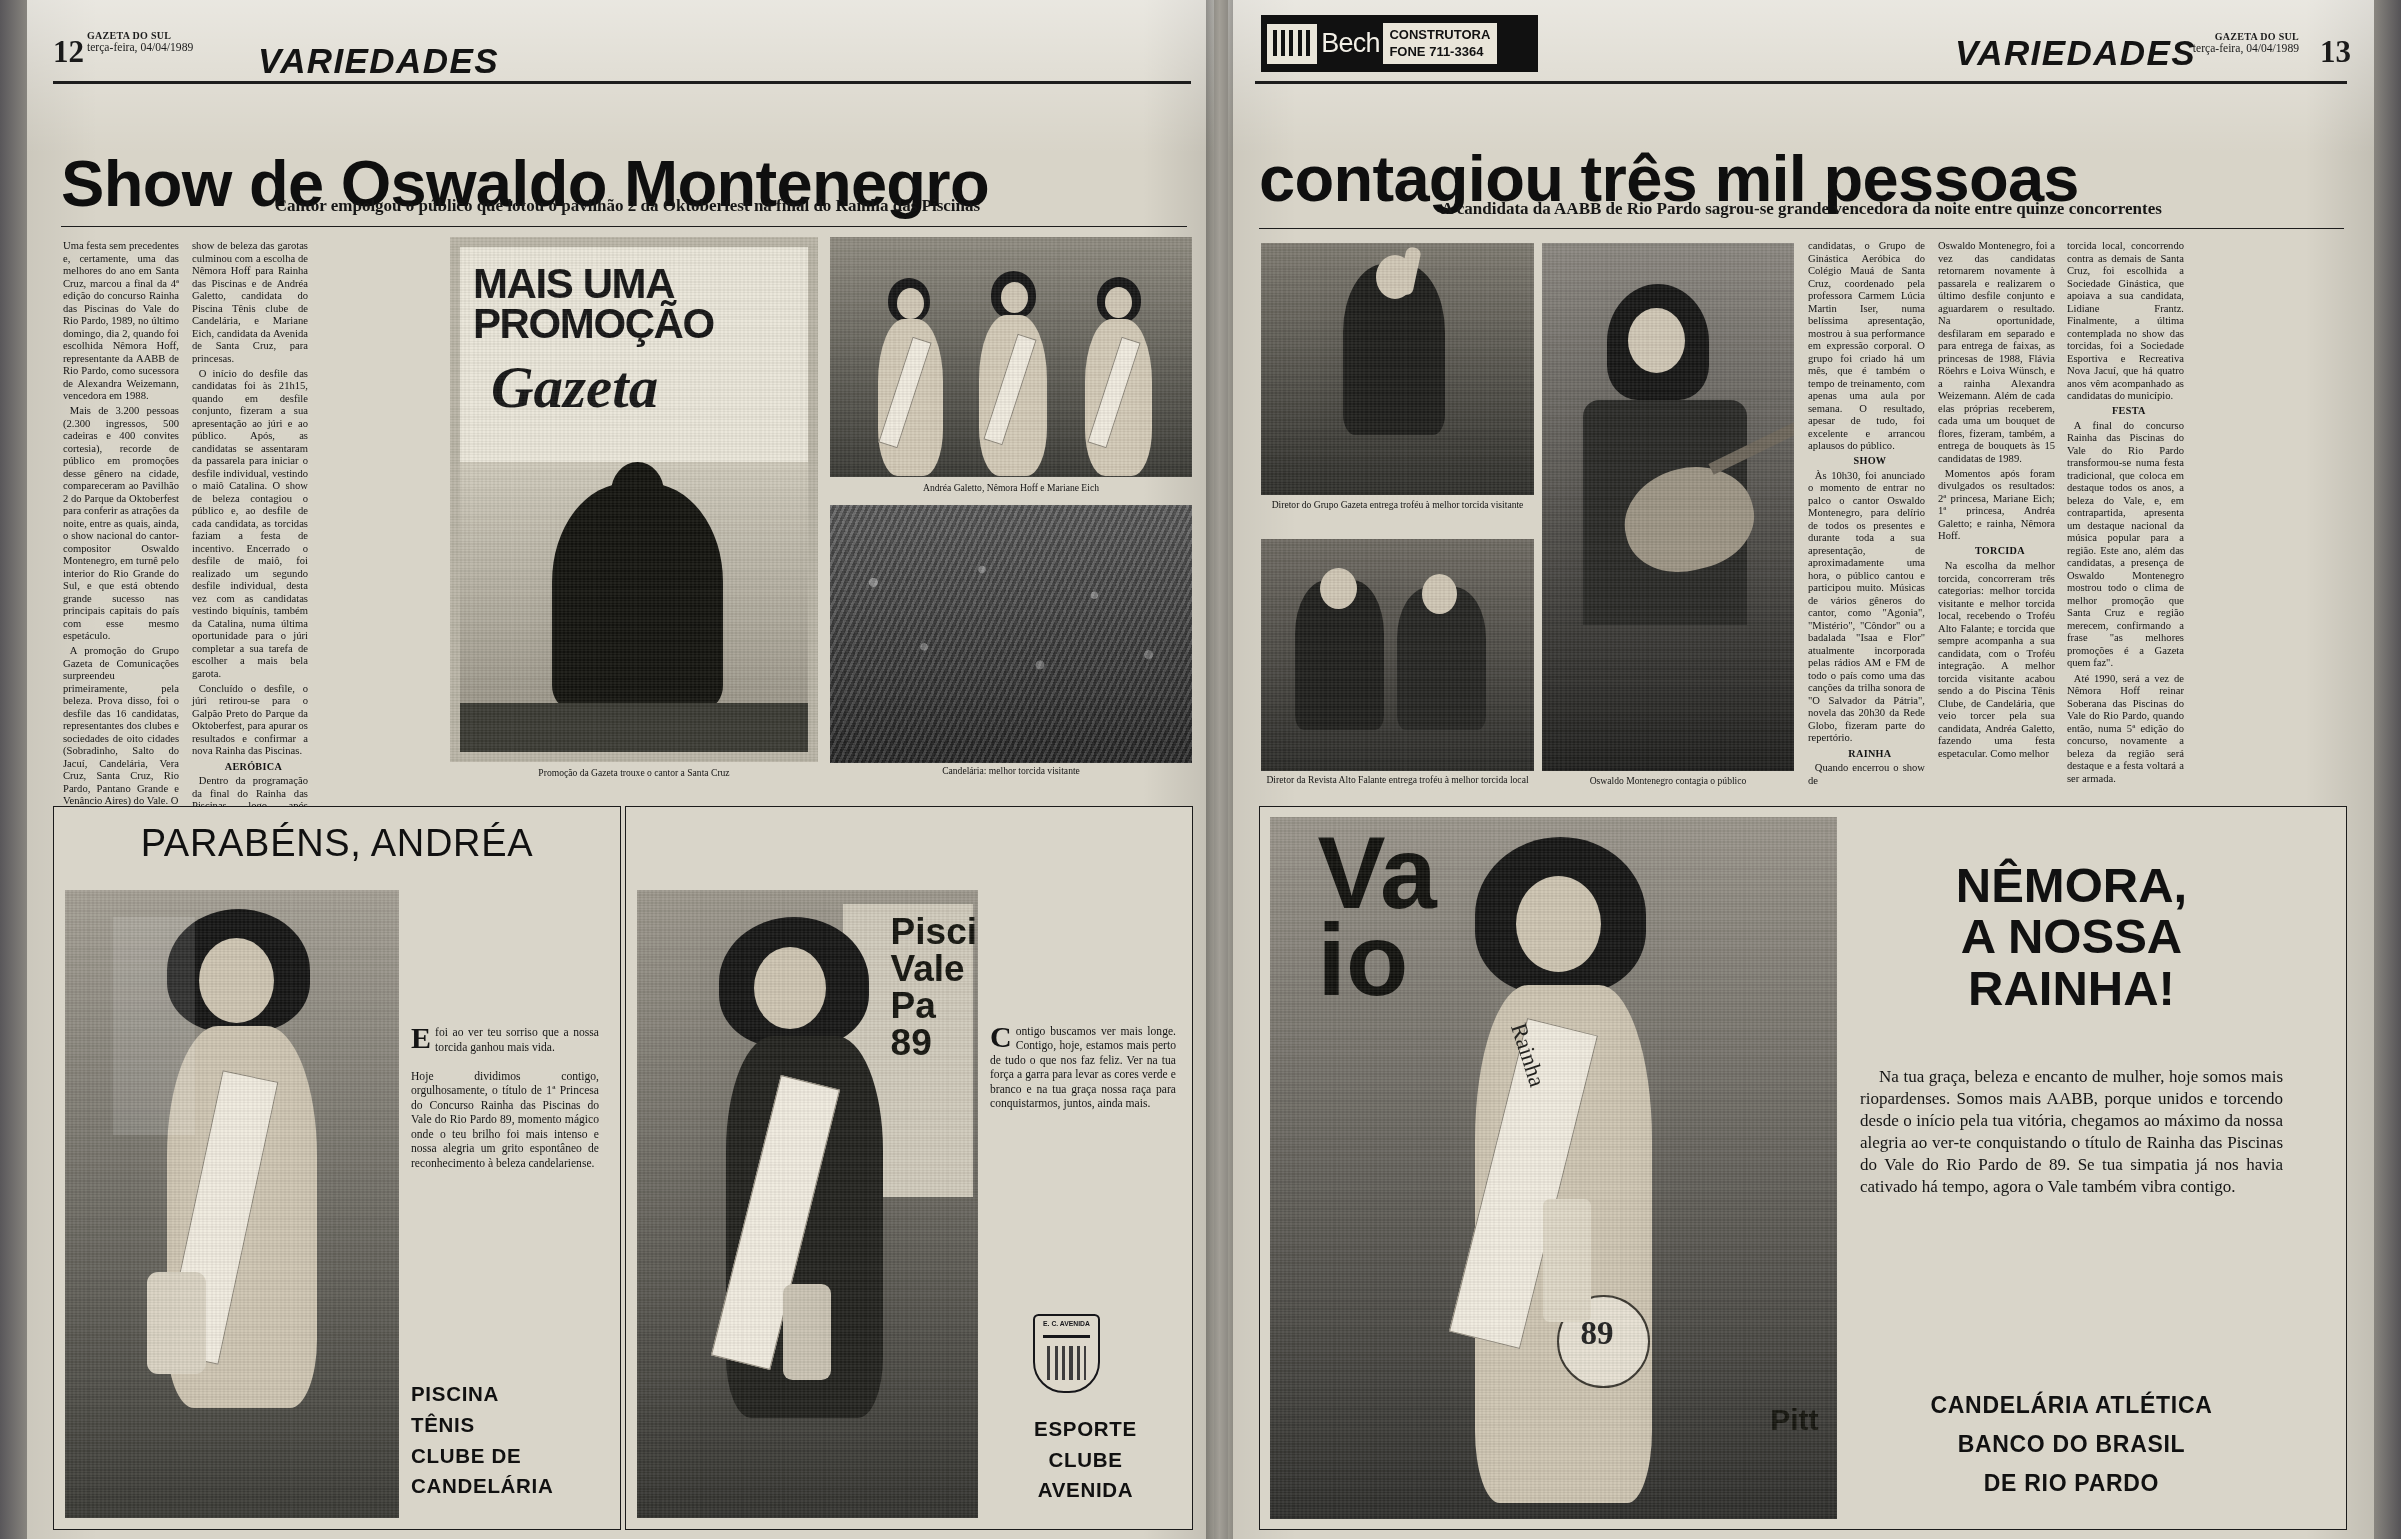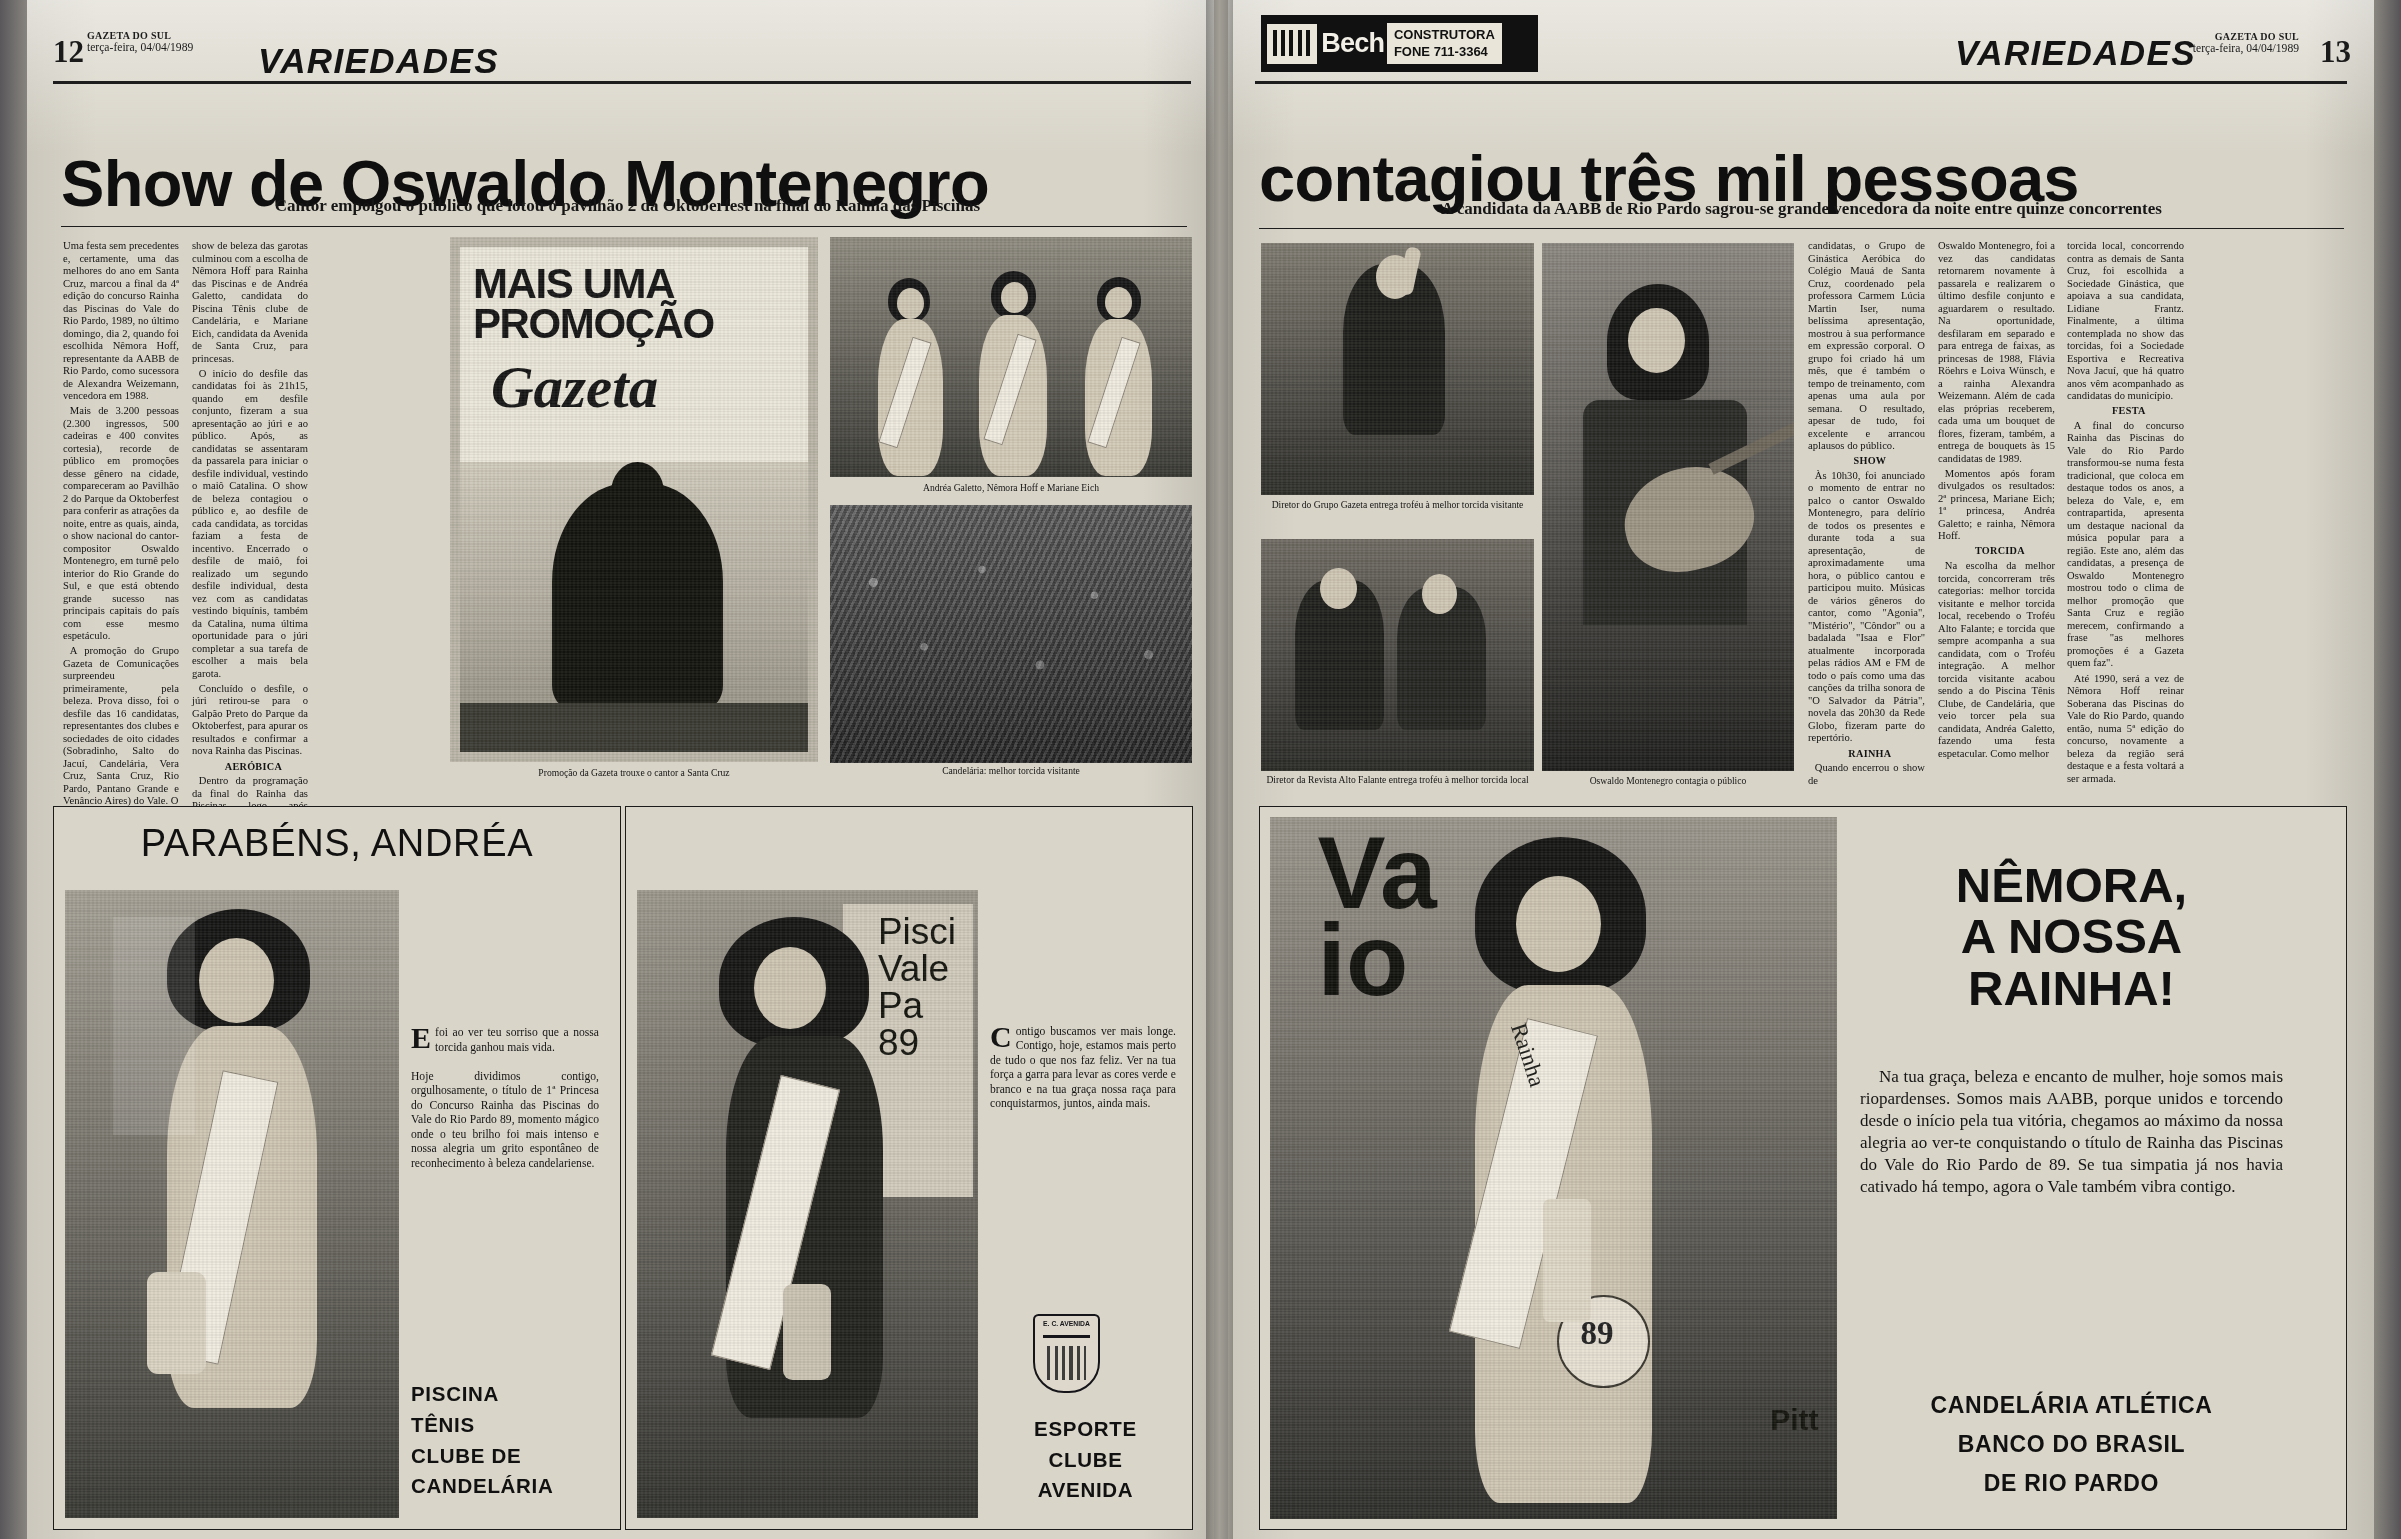--- a/index.html
+++ b/index.html
@@ -90,21 +90,21 @@
     color:#111;text-align:center;letter-spacing:0px;
   }
   .bigad-body{font-family:"Liberation Serif",serif;font-size:17px;line-height:1.3;color:#151515;text-align:justify;}
   .bigad-sign{font-family:"Liberation Sans",sans-serif;font-weight:bold;font-size:23px;color:#111;letter-spacing:0.7px;line-height:1.7;text-align:center;}
 
   
   .logo-box{position:absolute;border:2px solid #111;background:#111;color:#f2efe6;display:flex;align-items:center;}
   .logo-sq{width:50px;height:40px;background:#e9e5d9;margin:4.1px;position:relative;}
   .logo-sq:after{content:"";position:absolute;left:5.5px;top:6.8px;width:38px;height:26px;
      background:repeating-linear-gradient(90deg,#111 0 4.1px,#e9e5d9 4.1px 8.2px);}
-  .logo-name{font-family:"Liberation Sans",sans-serif;font-weight:bold;font-size:27px;letter-spacing:-0.7px;}
+  .logo-name{font-family:"Liberation Sans",sans-serif;font-weight:normal;font-size:27px;letter-spacing:-0.7px;}
   .logo-right{background:#e9e5d9;color:#111;font-family:"Liberation Sans",sans-serif;font-weight:bold;
     font-size:13px;line-height:1.25;padding:4.1px 6.8px;margin:2.7px;}
 
   
   .fig{position:absolute;}
   .fig .hair{position:absolute;border-radius:50% 50% 45% 45%;background:#171717;}
   .fig .face{position:absolute;border-radius:50%;background:#cfc6b4;}
   .fig .body{position:absolute;background:#d2c9b6;border-radius:40% 40% 30% 30%;}
   .fig .sash{position:absolute;background:#efeade;transform:rotate(18deg);border:0.7px solid #8d8678;}
 
@@ -304,21 +304,21 @@
     </div>
     <div class="ad-sign" style="position:absolute;left:357px;bottom:27px;width:198px;white-space:pre-line;">PISCINA
 TÊNIS
 CLUBE DE
 CANDELÁRIA</div>
   </div>
 
   <div class="adbox" style="left:625px;top:806px;width:566px;height:722px;">
     <div style="position:absolute;left:11px;top:83px;width:341px;bottom:11px;background:linear-gradient(180deg,#9d988d,#33332f);overflow:hidden;">
       <div style="position:absolute;right:5.5px;top:13.6px;width:130px;height:293px;background:#cfc9ba;"></div>
-      <div style="position:absolute;right:22px;top:23px;font-family:'Liberation Sans',sans-serif;font-weight:normal;font-size:37px;color:#15150f;line-height:1.0;">Pisci<br>Vale<br>Pa<br>89</div>
+      <div style="position:absolute;right:1px;top:23px;font-family:'Liberation Sans',sans-serif;font-weight:bold;font-size:37px;color:#15150f;line-height:1.0;">Pisci<br>Vale<br>Pa<br>89</div>
       <div style="position:absolute;left:82px;top:27px;width:150px;height:130px;background:#171716;border-radius:50% 50% 40% 40%;"></div>
       <div style="position:absolute;left:117px;top:57px;width:72px;height:82px;background:#cdc4b1;border-radius:50%;"></div>
       <div style="position:absolute;left:89px;top:146px;width:157px;height:382px;background:#23231f;border-radius:30% 30% 16% 16%;"></div>
       <div style="position:absolute;left:108px;top:188px;width:59px;height:287px;background:#efeade;transform:rotate(14deg);border:0.7px solid #8d8678;"></div>
       <div style="position:absolute;left:146px;top:394px;width:48px;height:96px;background:#c9c2b2;border-radius:9.6px;"></div>
       <div class="ph-grain"></div>
     </div>
     <div class="ad-body" style="position:absolute;left:364px;top:218px;width:186px;">
       <span style="float:left;font-size:30px;line-height:24.6px;padding-right:4.1px;font-weight:bold;">C</span><span>ontigo buscamos ver mais longe. Contigo, hoje, estamos mais perto de tudo o que nos faz feliz. Ver na tua força a garra para levar as cores verde e branco e na tua graça nossa raça para conquistarmos, juntos, ainda mais.</span>
     </div>

